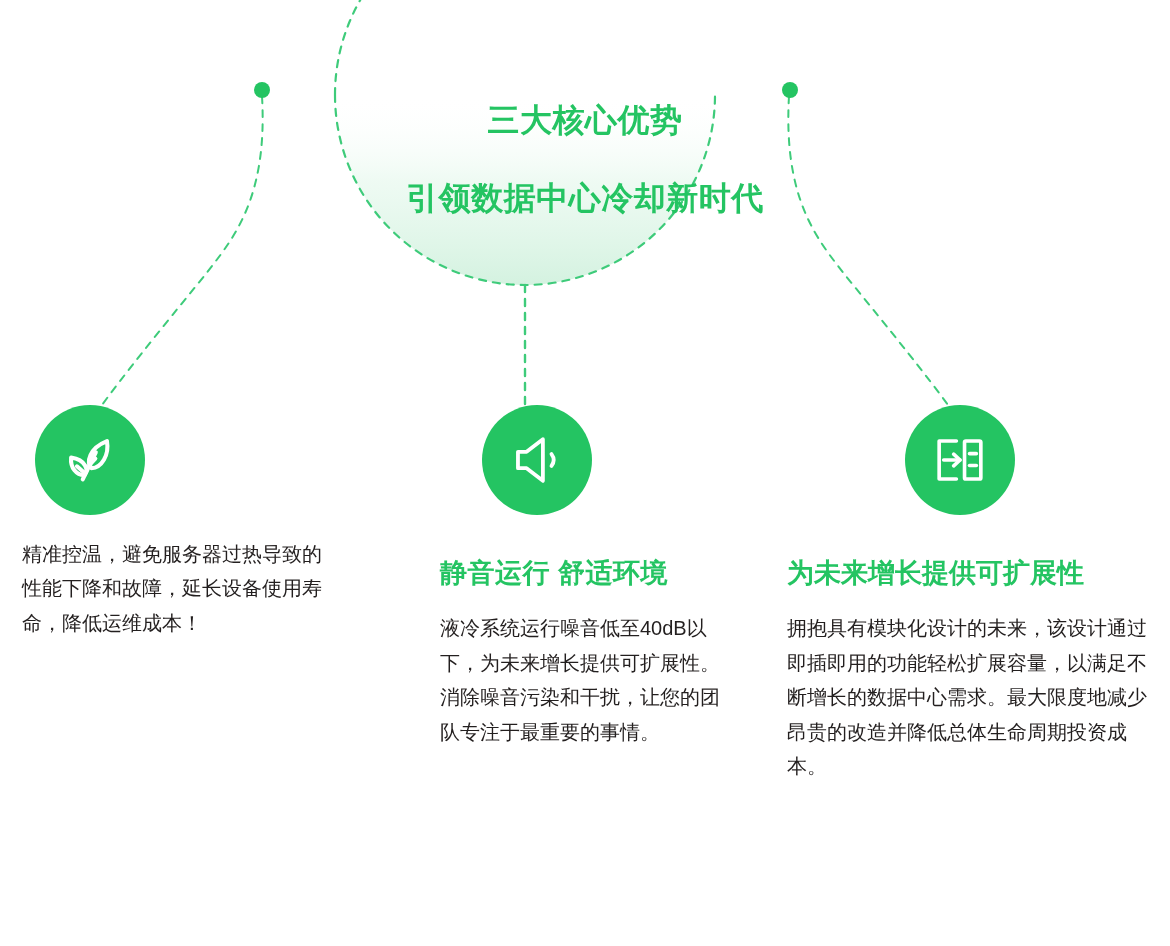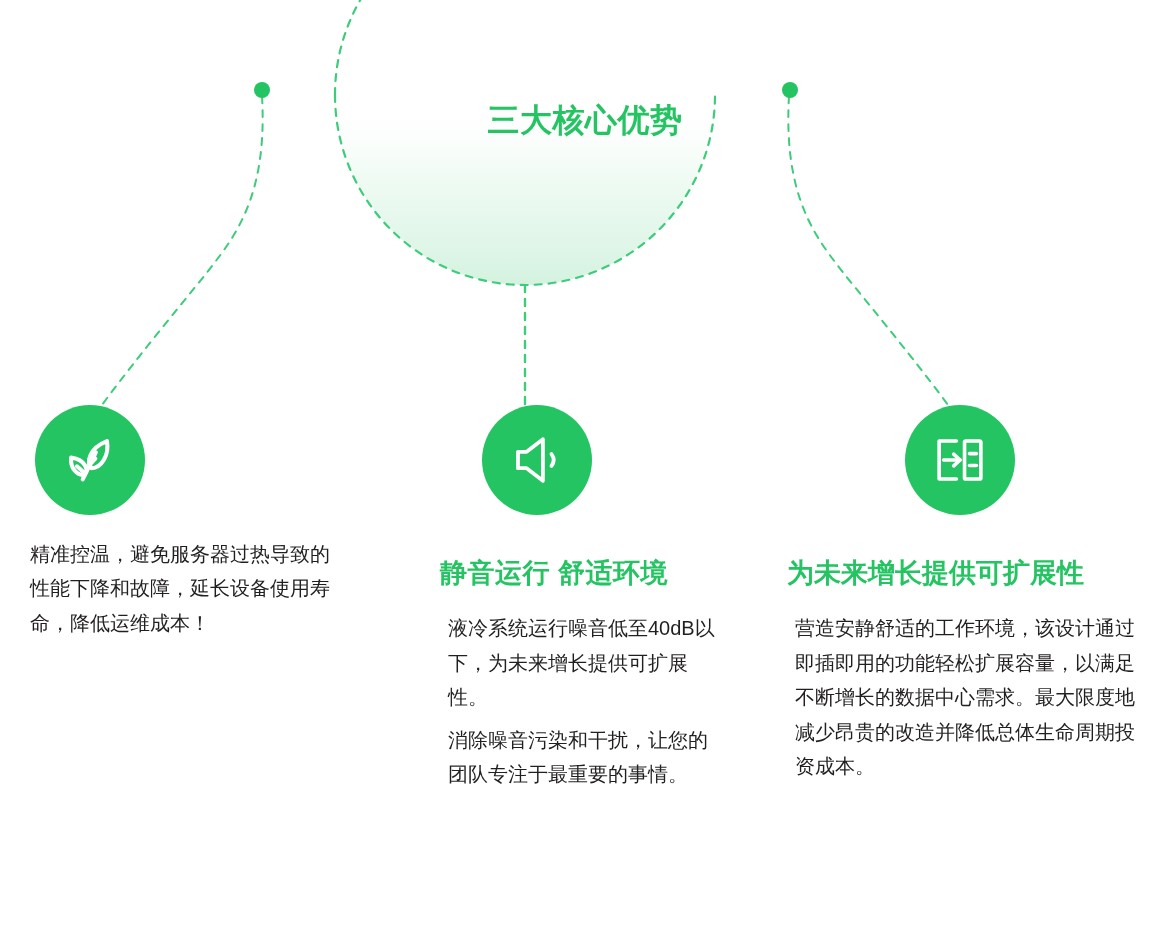--- a/index.html
+++ b/index.html
@@ -88,21 +88,21 @@
   }
   .col-2 .col-title { letter-spacing: 0px; }
 
   .col-body {
     margin-top: 22px;
     font-size: 20px;
     color: #231f1f;
     line-height: 1.72;
     width: 310px;
   }
-  .col-body p { margin: 8px; }
+  .col-body p { margin: 0; }
   .col-0 .col-body { width: 318px; }
   .col-1 .col-body { width: 292px; }
   .col-2 .col-body { width: 360px; }
 </style>
 </head>
 <body>
 
 <div id="page">
 
   <svg id="artwork" viewBox="0 0 1170 946">
@@ -125,20 +125,21 @@
     <path d="M 789 96 C 783 200 818 240 845 275 C 890 330 930 380 948 405" fill="none" stroke="#3ecb7a" stroke-width="2" stroke-dasharray="7 7" stroke-linecap="round"></path>
 
     <line x1="525" y1="285" x2="525" y2="408" stroke="#3ecb7a" stroke-width="2.4" stroke-dasharray="7 7" stroke-linecap="round"></line>
 
     <circle cx="262" cy="90" r="8" fill="#24c462"></circle>
     <circle cx="790" cy="90" r="8" fill="#24c462"></circle>
   </svg>
 
   <div id="headline">
     <div>三大核心优势</div>
+    <div>引领数据中心冷却新时代</div>
   </div>
 
   <div id="columns">
 
     <div class="col col-0">
       <div class="icon-badge">
         <svg width="62" height="62" viewBox="0 0 64 64">
           <g fill="none" stroke="#ffffff" stroke-width="4.2" stroke-linecap="round" stroke-linejoin="round">
             <path d="M49.5 12.5 C 52 27 44 40 33.5 40.5 C 28 34 31 20 49.5 12.5 Z"></path>
             <path d="M12.5 29.5 C 11.5 40 18 48 26.5 47.5 C 30.5 42.5 28 32 12.5 29.5 Z"></path>
@@ -177,18 +178,18 @@
             <rect x="37" y="11" width="18" height="42" rx="1.5"></rect>
             <path d="M14 32 L 32 32"></path>
             <path d="M25 25.5 L 32 32 L 25 38.5"></path>
             <path d="M42.5 25 L 50 25"></path>
             <path d="M42.5 38 L 50 38"></path>
           </g>
         </svg>
       </div>
       <div class="col-title">为未来增长提供可扩展性</div>
       <div class="col-body">
-        <p>营造安静舒适的工作环境，该设计通过即插即用的功能轻松扩展容量，以满足不断增长的数据中心需求。最大限度地减少昂贵的改造并降低总体生命周期投资成本。</p>
+        <p>拥抱具有模块化设计的未来，该设计通过即插即用的功能轻松扩展容量，以满足不断增长的数据中心需求。最大限度地减少昂贵的改造并降低总体生命周期投资成本。</p>
       </div>
     </div>
 
   </div>
 </div>
 
 </body></html>

